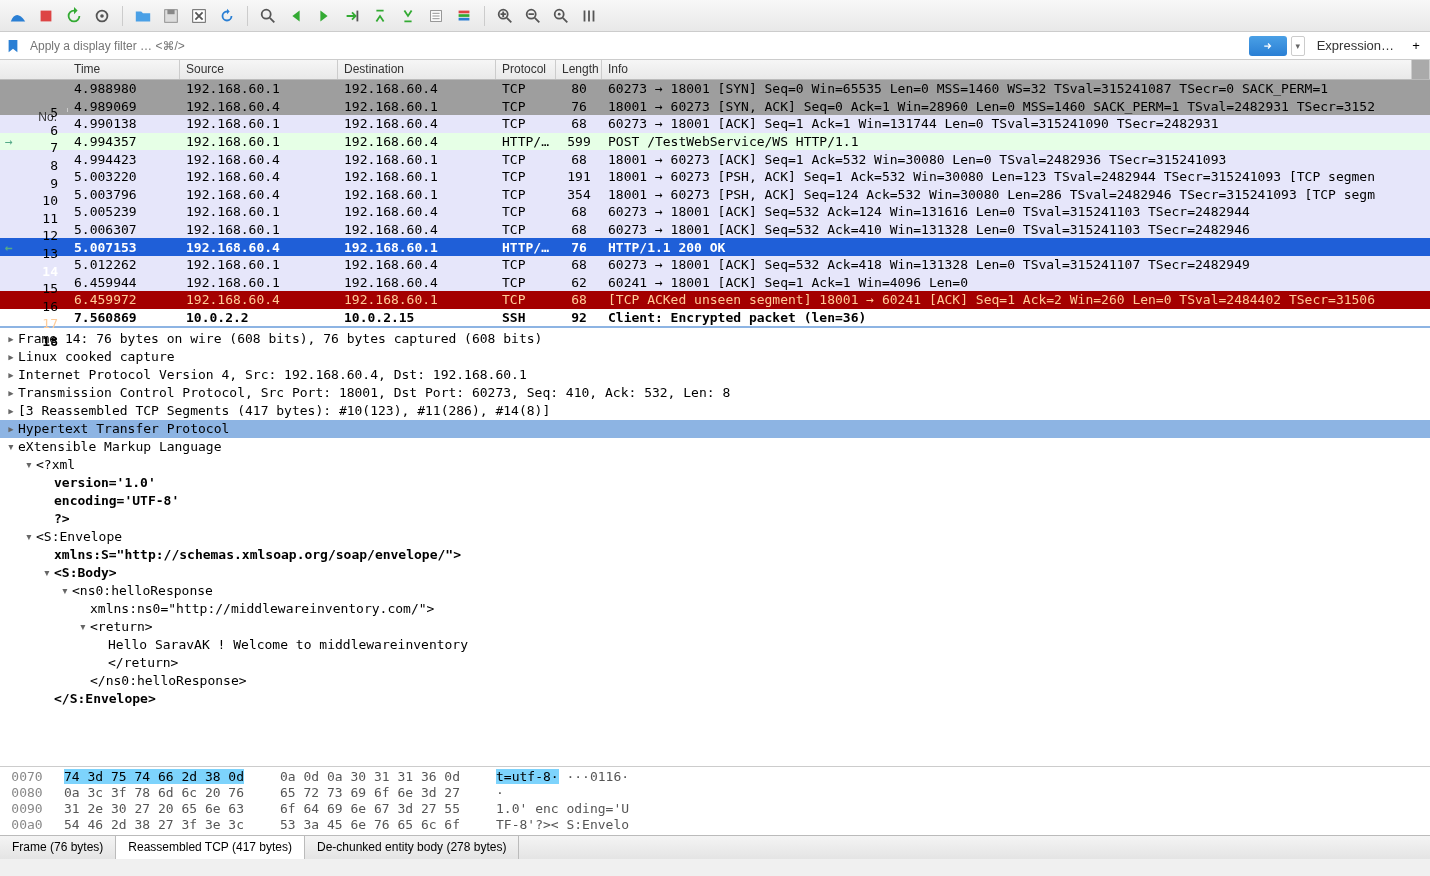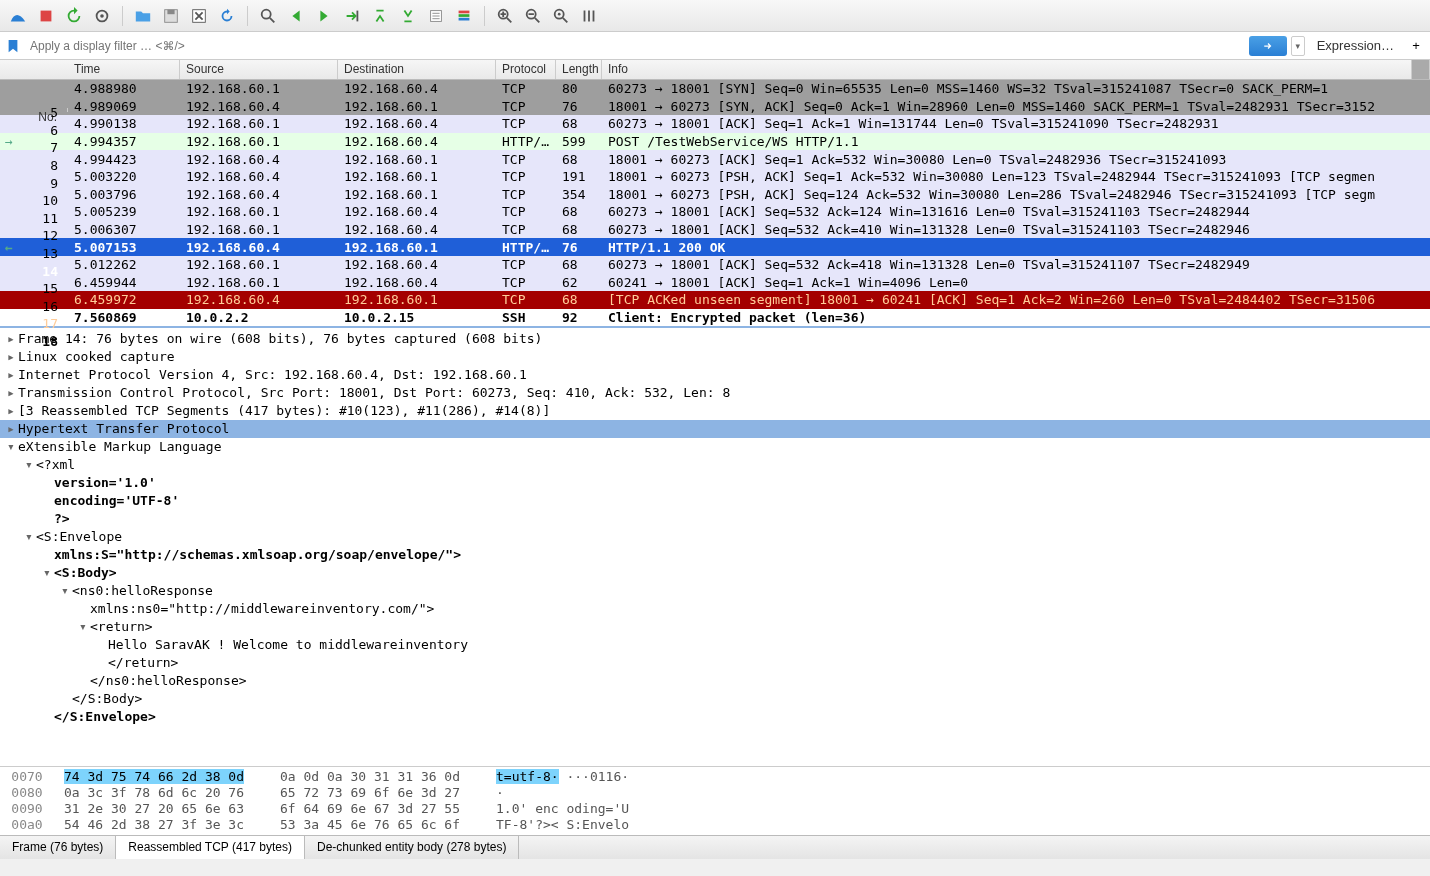--- a/index.html
+++ b/index.html
@@ -29,21 +29,21 @@
 .col-src { width: 158px; }
 .col-dst { width: 158px; }
 .col-proto { width: 60px; }
 .col-len { width: 46px; text-align: right; }
 .col-info { flex: 1; white-space: nowrap; overflow: hidden; }
 .col-mark { width: 18px; background:#aaa; }
 
 .plrow { display: flex; height: 17.6px; align-items: center; font-family: "Menlo","Consolas",monospace; font-size: 13px; }
 .plrow > div { padding: 0 6px; white-space: nowrap; overflow: hidden; }
 .plrow .col-no { text-align: right; }
-.plrow .col-len { text-align: left; }
+.plrow .col-len { text-align: center; }
 .rc-gray { background: #9e9e9e; color: #000; }
 .rc-lav  { background: #e6e6fa; color: #000; }
 .rc-grn  { background: #e6ffe6; color: #000; }
 .rc-sel  { background: #1f5fd8; color: #fff; font-weight: bold; }
 .rc-red  { background: #a40000; color: #ffcc99; font-weight: normal; }
 .rc-wht  { background: #ffffff; color: #000; font-weight: bold; }
 .gutter { width: 18px; display:flex; align-items:center; justify-content:center; }
 
 
 .details { background:#fff; border-top:2px solid #8db4e3; padding: 2px 0; font-family:"Menlo","Consolas",monospace; font-size:13px; line-height:18px; overflow:auto; height: 440px; }
@@ -447,24 +447,20 @@
       <span>Hello SaravAK ! Welcome to middlewareinventory</span>
     </div>
   <div class="dline il5">
       <span class="tw"> </span>
       <span>&lt;/return&gt;</span>
     </div>
   <div class="dline il4">
       <span class="tw"> </span>
       <span>&lt;/ns0:helloResponse&gt;</span>
     </div>
-  <div class="dline il3">
-      <span class="tw"> </span>
-      <span>&lt;/S:Body&gt;</span>
-    </div>
   <div class="dline il2">
       <span class="tw"> </span>
       <span>&lt;/S:Envelope&gt;</span>
     </div>
 </div>
 
 <div class="hexpane" id="hexpane">
     <div class="hexrow">
       <span class="hexoff">0070</span>
       <span class="hexb"><span class="hsel">74 3d 75 74 66 2d 38 0d</span></span>

